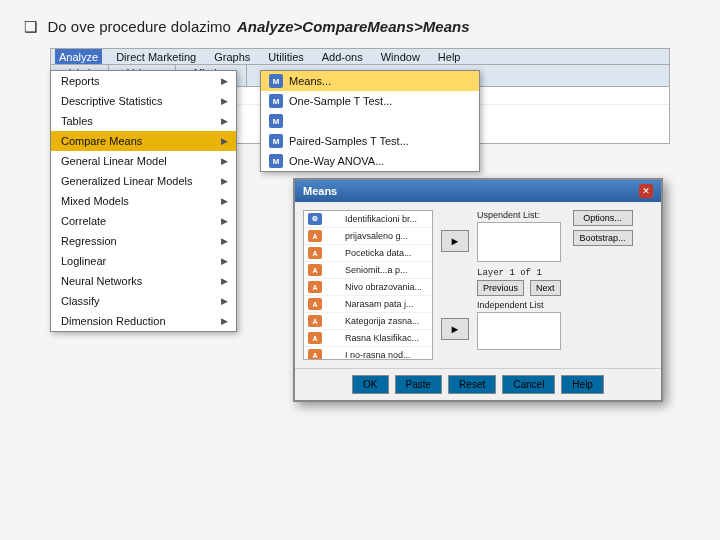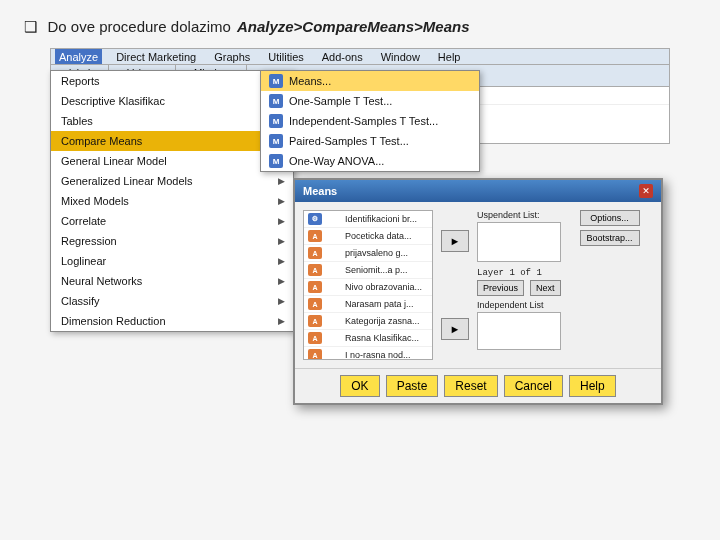--- a/index.html
+++ b/index.html
@@ -103,21 +103,21 @@
       color: #333;
     }
 
     
     .analyze-dropdown {
       position: absolute;
       top: 22px;
       left: 0px;
       background: white;
       border: 1px solid #888;
-      width: 244px;
+      width: 187px;
       box-shadow: 2px 2px 6px rgba(0,0,0,0.3);
       z-index: 10;
     }
     .dropdown-item {
       display: flex;
       align-items: center;
       justify-content: space-between;
       padding: 3px 8px 3px 10px;
       font-size: 11px;
       color: #111;
@@ -308,32 +308,32 @@
       width: 100%;
     }
     .dialog-footer {
       display: flex;
       justify-content: center;
       gap: 6px;
       padding: 6px 8px;
       border-top: 1px solid #ccc;
     }
     .footer-btn {
-      background: #fde047;
+      background: #0369a1;
       border: 1px solid #888;
-      font-size: 12px;
+      font-size: 10px;
       padding: 3px 10px;
       cursor: pointer;
     }
     .indep-label { font-size: 9px; color: #222; margin-top: 2px; margin-bottom: 2px; }
 
     .right-with-btns {
       display: flex;
       flex-direction: row;
-      gap: 15px;
+      gap: 8px;
     }
     .right-main { flex: 1; }
   </style>
 </head>
 <body>
 
 <div class="slide">
   <div class="slide-title">
     <span class="bullet">❑</span>
     <span class="normal">Do ove procedure dolazimo </span>
@@ -365,21 +365,21 @@
           <div class="data-cell"></div>
         </div>
       </div>
 
       <div class="analyze-dropdown">
         <div class="dropdown-item">
           <span>Reports</span>
           <span class="arrow">▶</span>
         </div>
         <div class="dropdown-item">
-          <span>Descriptive Klasifikac</span>
+          <span>Descriptive Statistics</span>
           <span class="arrow">▶</span>
         </div>
         <div class="dropdown-item">
           <span>Tables</span>
           <span class="arrow">▶</span>
         </div>
         <div class="dropdown-item selected">
           <span>Compare Means</span>
           <span class="arrow">▶</span>
         </div>
@@ -425,21 +425,20 @@
         <div class="sub-item highlighted">
           <span class="sub-icon">M</span>
           <span>Means...</span>
         </div>
         <div class="sub-item">
           <span class="sub-icon">M</span>
           <span>One-Sample T Test...</span>
         </div>
         <div class="sub-item">
           <span class="sub-icon">M</span>
-          <span>Independent-Samples T Test...</span>
         </div>
         <div class="sub-item">
           <span class="sub-icon">M</span>
           <span>Paired-Samples T Test...</span>
         </div>
         <div class="sub-item">
           <span class="sub-icon">M</span>
           <span>One-Way ANOVA...</span>
         </div>
       </div>
@@ -451,25 +450,25 @@
         </div>
         <div class="dialog-body">
 
           <div class="var-list">
             <div class="var-list-item">
               <span class="var-icon numeric">⚙</span>
               <span class="var-text">Identifikacioni br...</span>
             </div>
             <div class="var-list-item">
               <span class="var-icon string">A</span>
+              <span class="var-text">prijavsaleno g...</span>
+            </div>
+            <div class="var-list-item">
+              <span class="var-icon string">A</span>
               <span class="var-text">Poceticka data...</span>
-            </div>
-            <div class="var-list-item">
-              <span class="var-icon string">A</span>
-              <span class="var-text">prijavsaleno g...</span>
             </div>
             <div class="var-list-item">
               <span class="var-icon string">A</span>
               <span class="var-text">Seniomit...a p...</span>
             </div>
             <div class="var-list-item">
               <span class="var-icon string">A</span>
               <span class="var-text">Nivo obrazovania...</span>
             </div>
             <div class="var-list-item">

